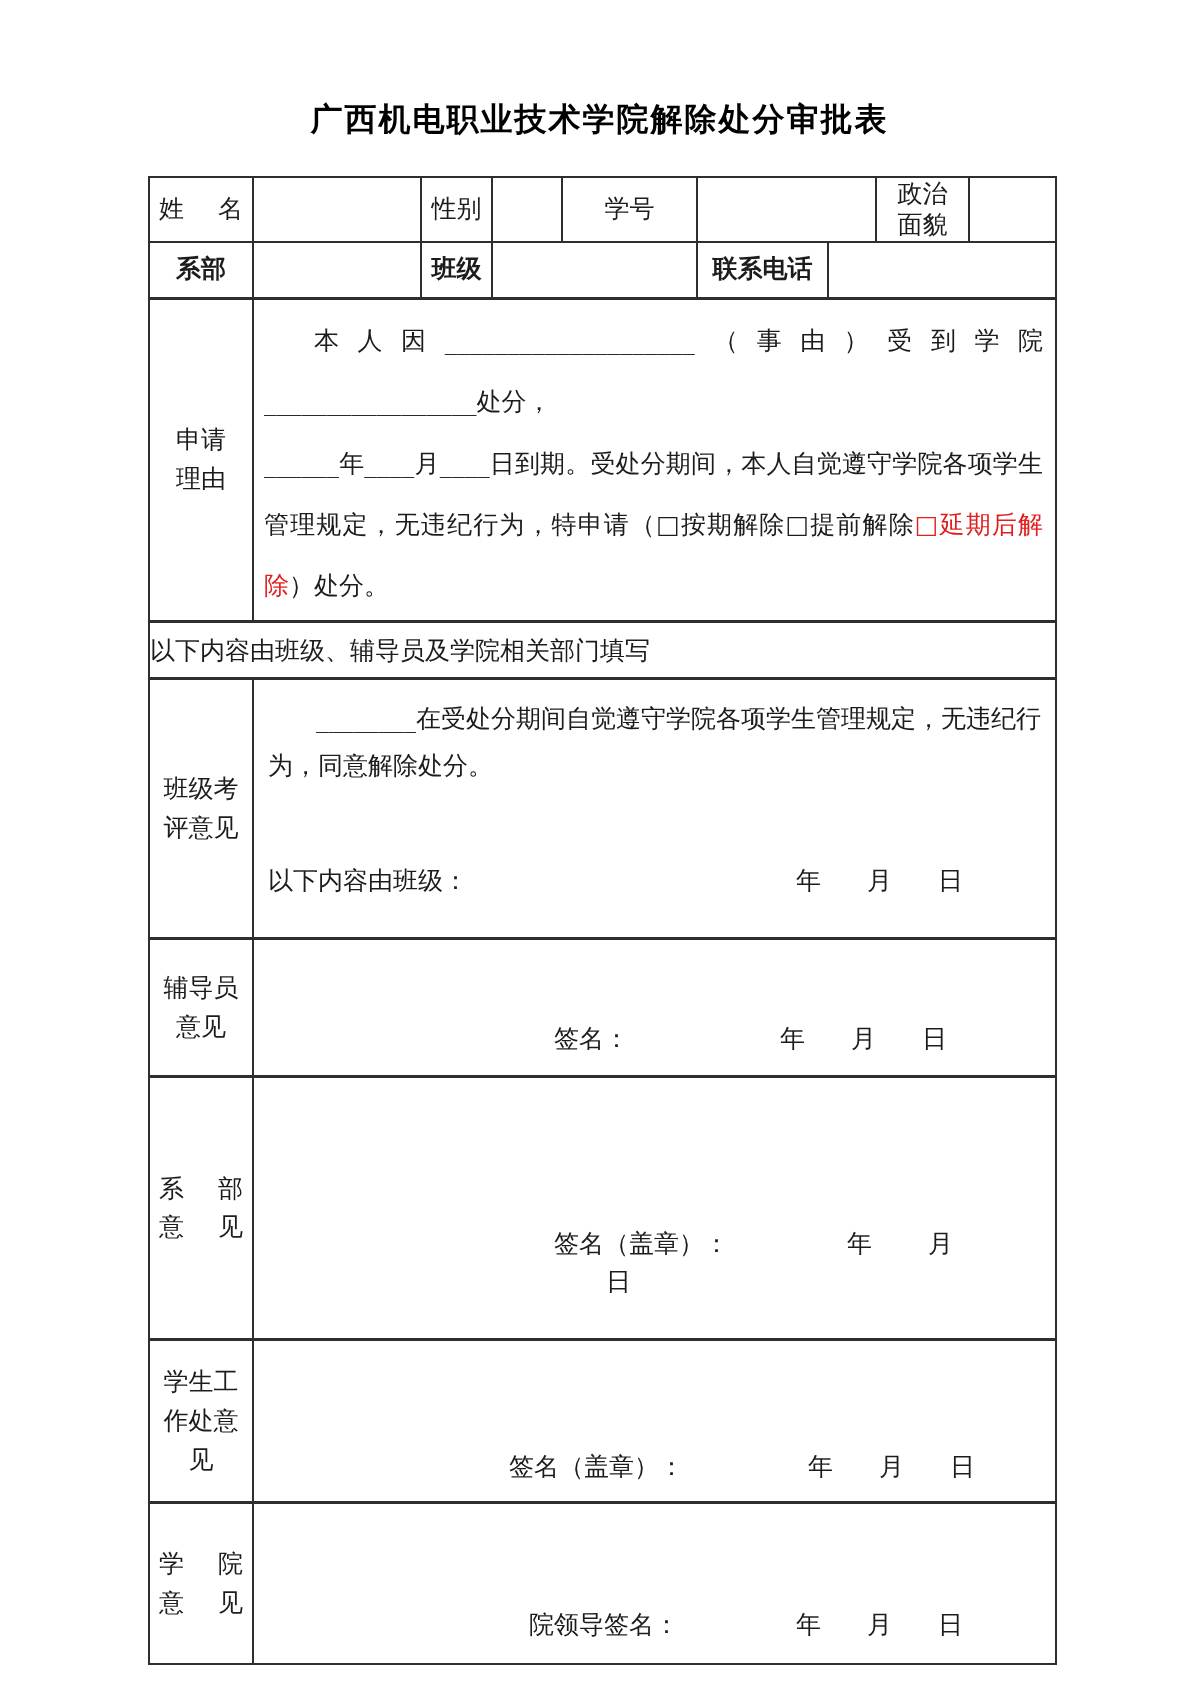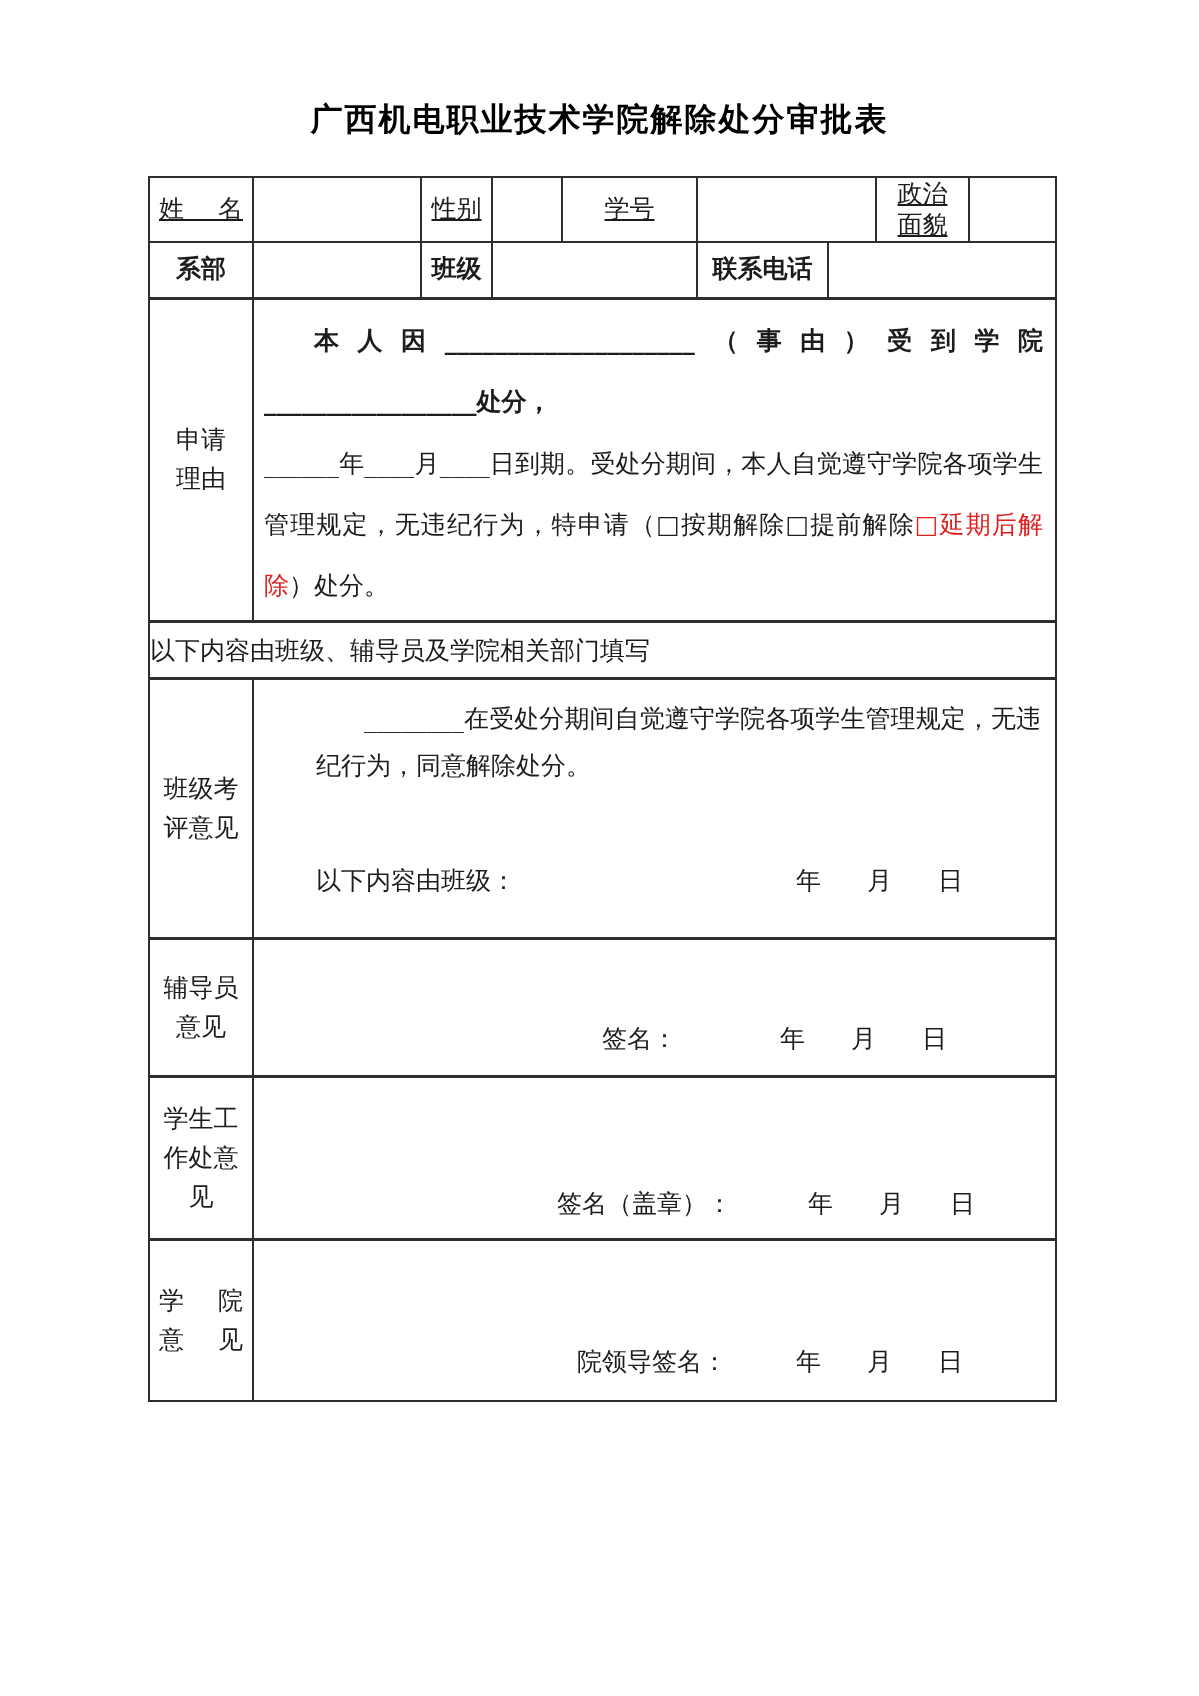--- a/index.html
+++ b/index.html
@@ -21,38 +21,38 @@
   td{
     border:2px solid #2e2e2e;
     font-size:25px;padding:0;vertical-align:middle;
     overflow:hidden;
   }
   tr.sep td{border-top-width:3px;}
   .lbl{text-align:center;white-space:pre-line;line-height:1.55;}
   .lbl-tight{line-height:1.25;}
   .sp-wide{word-spacing:26px;}
   
-  tr.r1{height:60px;text-decoration:underline;}
+  tr.r1{height:60px;}
   tr.r2{height:57px;font-weight:bold;}
   tr.r3{height:45px;}
   tr.r-reason{height:299px;}
   tr.r-banner{height:57px;}
   tr.r-class{height:213px;}
   tr.r-counselor{height:125px;}
   tr.r-dept{height:228px;}
   tr.r-sa{height:152px;}
   tr.r-college{height:147px;}
   .date-inline{display:flex;justify-content:center;align-items:center;gap:44px;}
   
   .reason-cell{padding:10px 12px 4px 10px;}
   .reason-cell p{margin:0;line-height:2.45;text-align:justify;}
-  .rp1{text-indent:50px;font-weight:bold;}
+  .rp1{text-indent:50px;}
   .red{color:var(--accent-red,#e02020);}
   
-  .sec-inner{display:flex;flex-direction:column;height:100%;margin-left:48px;}
+  .sec-inner{display:flex;flex-direction:column;height:100%;}
   .cr-inner{min-height:205px;justify-content:space-between;padding:16px 0 36px 0;}
   .cr-text{margin:0 14px;line-height:1.85;text-align:justify;text-indent:48px;}
   .co-inner{min-height:119px;justify-content:flex-end;padding-bottom:16px;}
   .dp-inner{min-height:222px;justify-content:flex-end;padding-bottom:38px;}
   .sa-inner{min-height:146px;justify-content:flex-end;padding-bottom:14px;}
   .cl-inner{min-height:141px;justify-content:flex-end;padding-bottom:18px;}
   .sign-row{display:flex;align-items:baseline;line-height:1.6;}
   .date-group{display:flex;gap:46px;margin-left:auto;}
   
   .cr-sign .sign-label{margin-left:14px;}
@@ -152,20 +152,36 @@
             <span class="date-group">
               <span>年</span>
               <span>月</span>
               <span>日</span>
             </span>
           </div>
         </div>
       </td>
     </tr>
 
+    <tr class="r-dept sep">
+      <td class="lbl sp-wide">系 部
+意 见</td>
+      <td colspan="8">
+        <div class="sec-inner dp-inner">
+          <div class="sign-row dp-sign">
+            <span class="sign-label">签名（盖章）：</span>
+            <span class="date-group">
+              <span>年</span>
+              <span>月</span>
+            </span>
+          </div>
+          <div class="dp-day">日</div>
+        </div>
+      </td>
+    </tr>
 
     <tr class="r-sa sep">
       <td class="lbl">学生工
 作处意
 见</td>
       <td colspan="8">
         <div class="sec-inner sa-inner">
           <div class="sign-row sa-sign">
             <span class="sign-label">签名（盖章）：</span>
             <span class="date-group">

